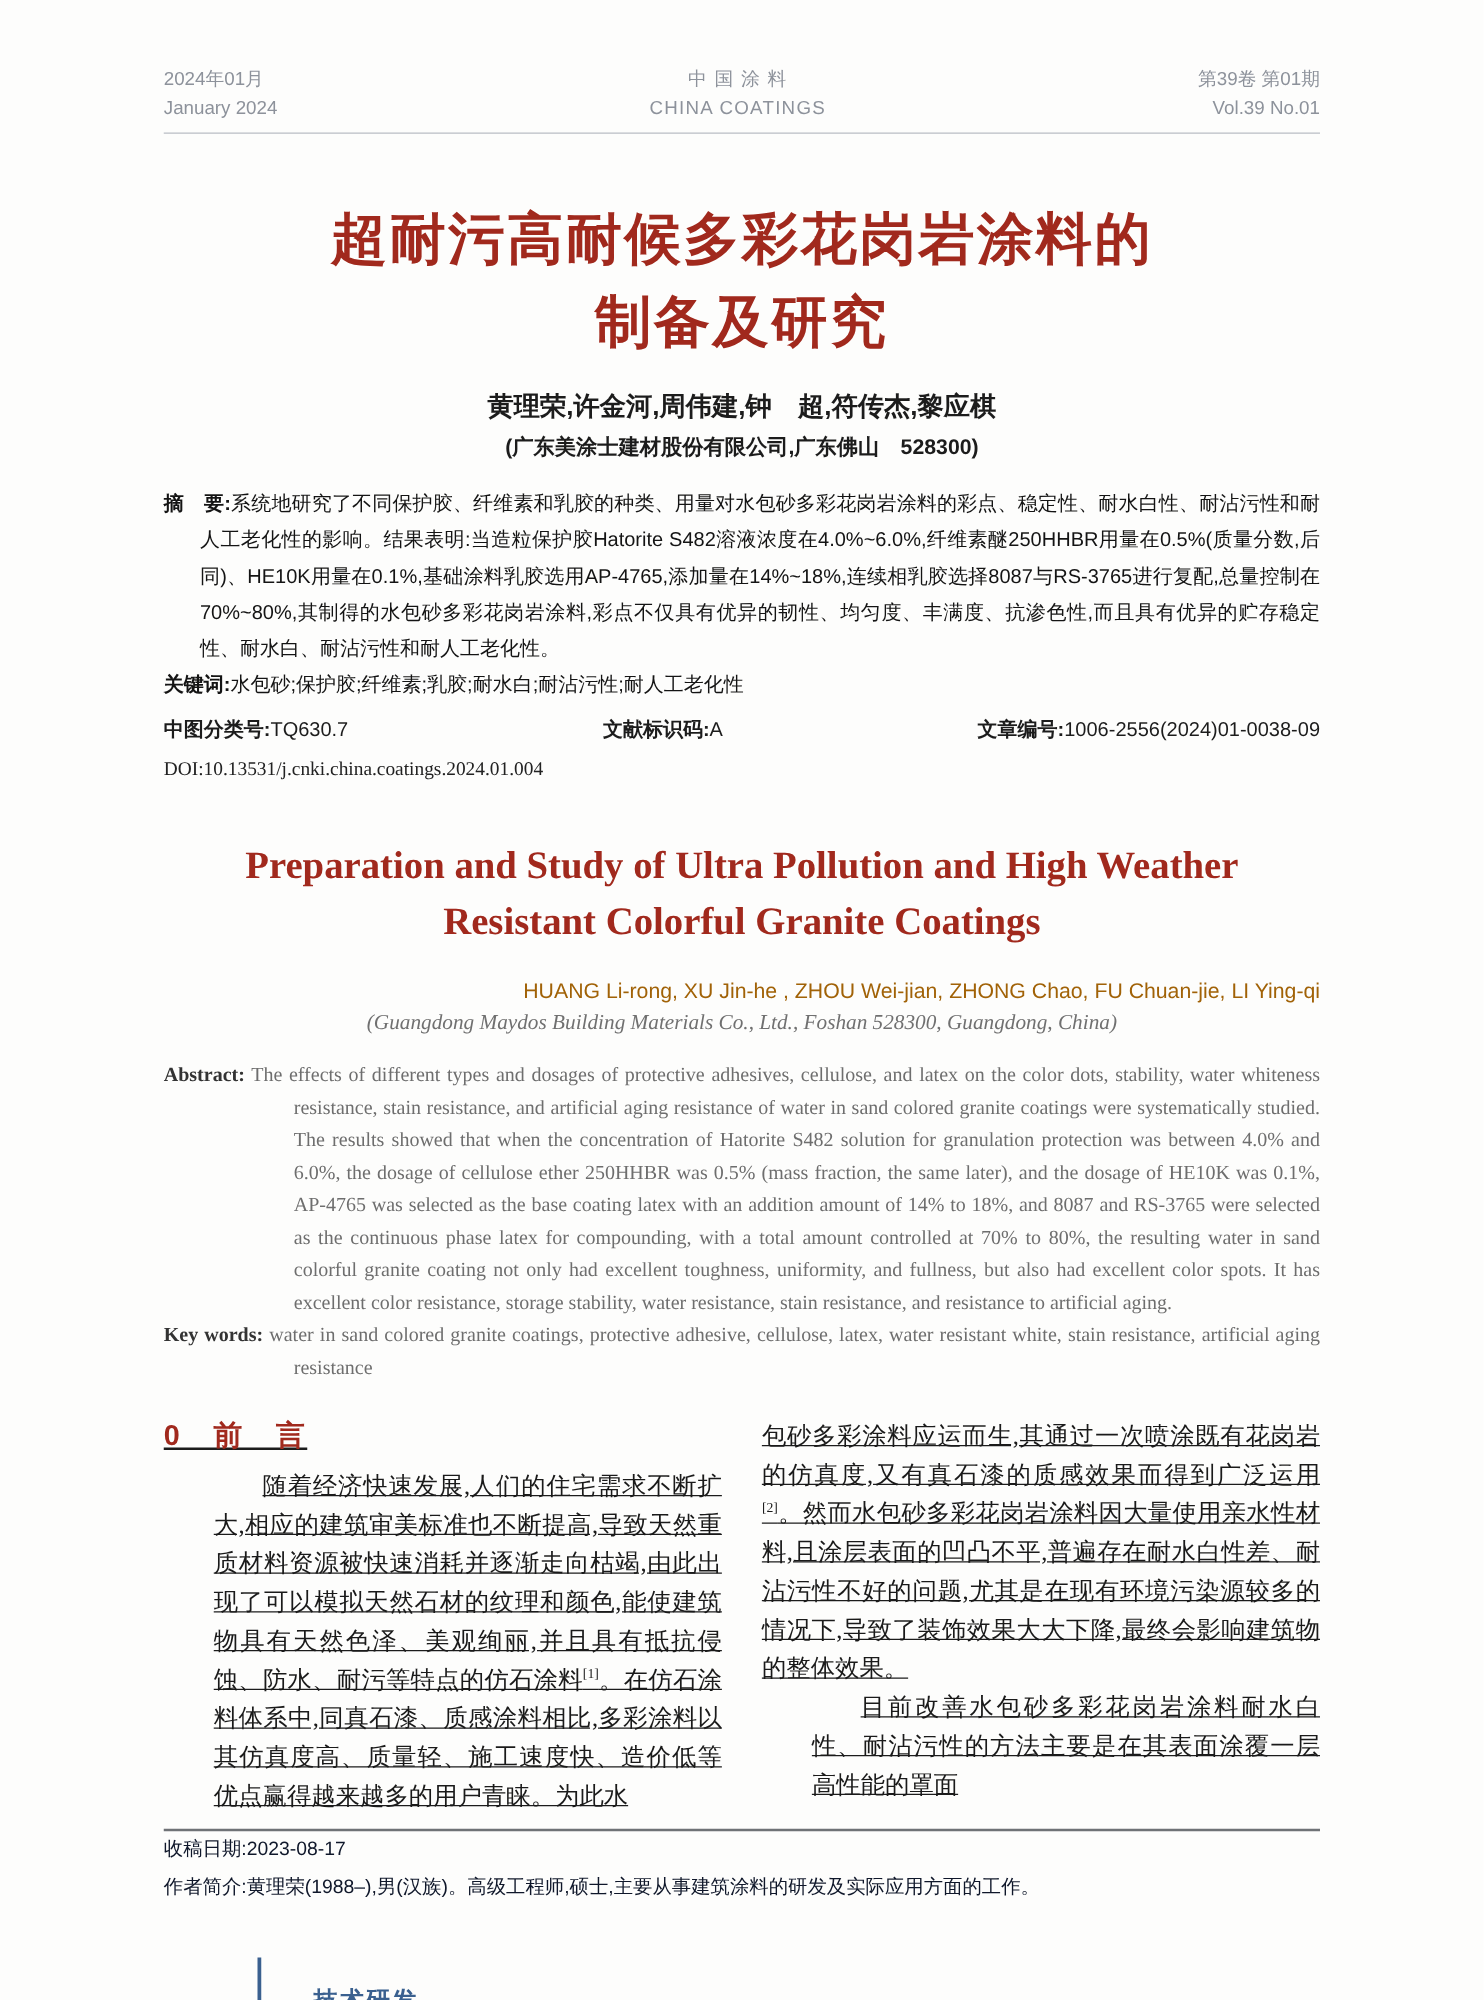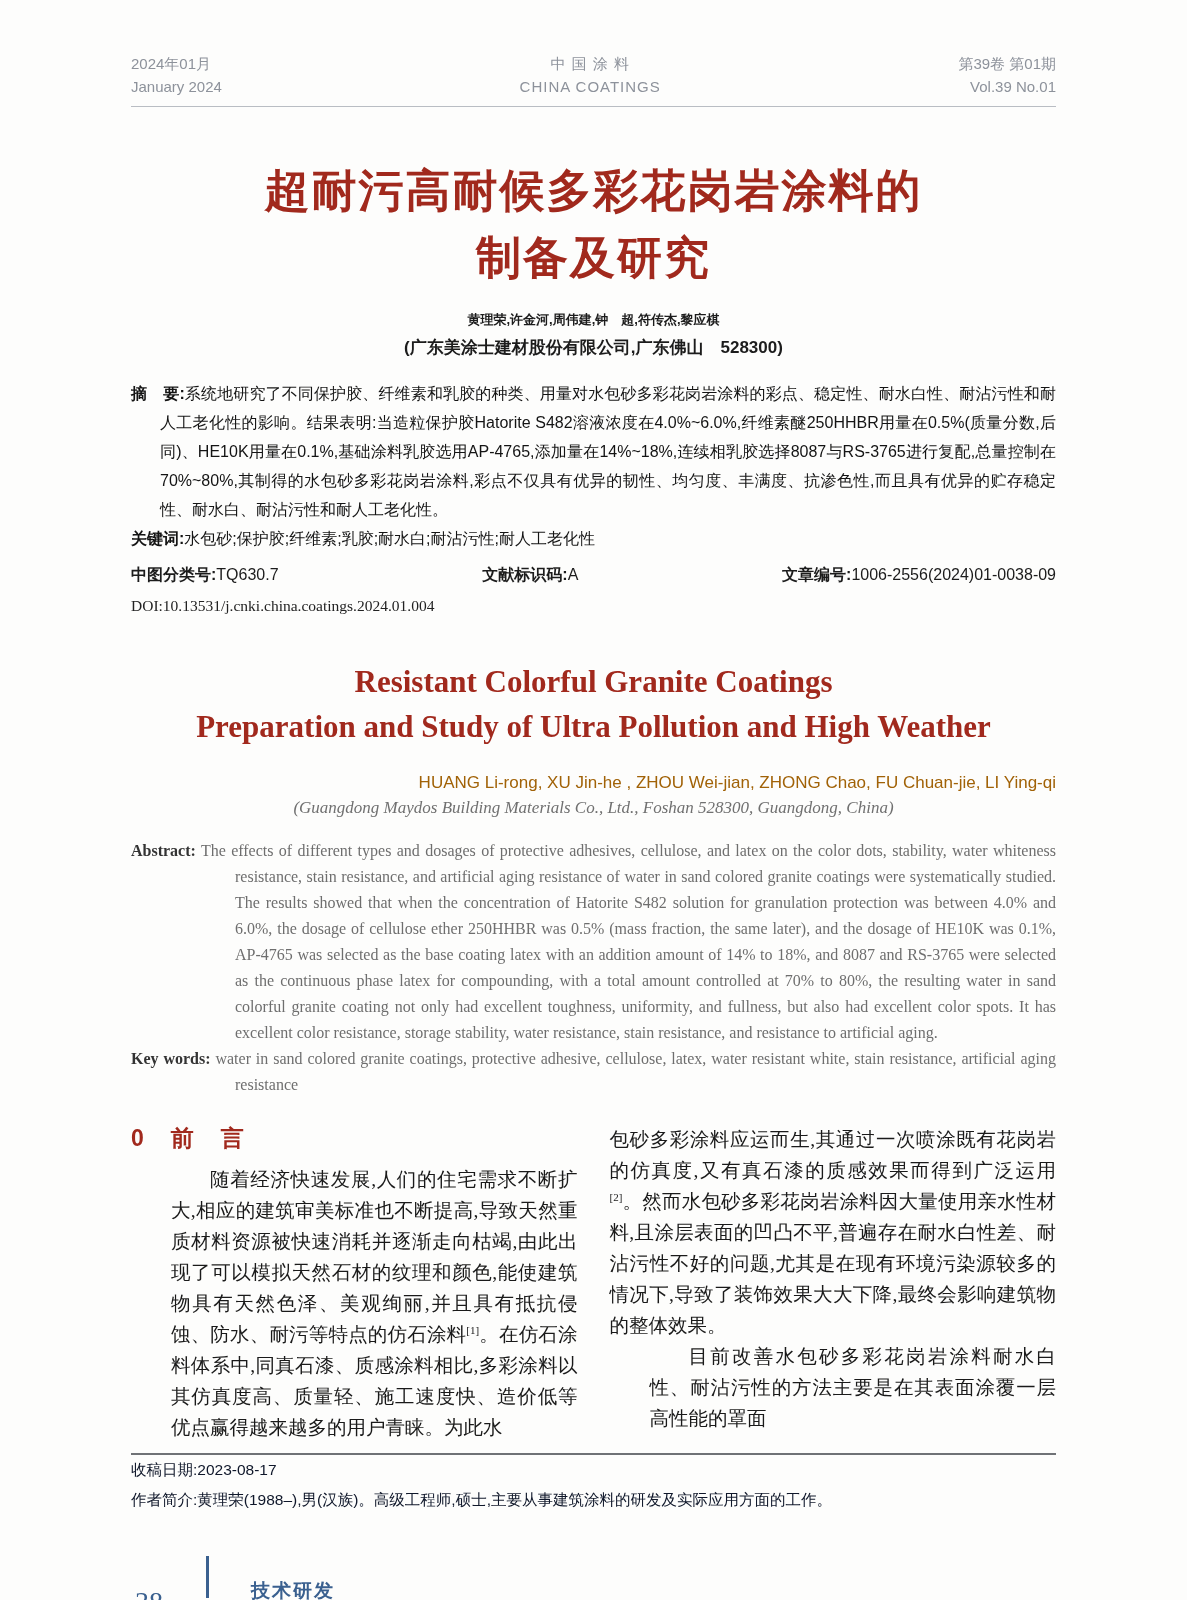--- a/index.html
+++ b/index.html
@@ -21,21 +21,21 @@
   .rh-col { white-space:nowrap; }
   .rh-center { text-align:center; letter-spacing:1px; }
   .rh-right { text-align:right; }
 
   
   .cn-title {
     margin-top:50px; text-align:center;
     color:#a1291d; font-weight:bold; font-size:45px; line-height:67px;
     letter-spacing:2px;
   }
-  .cn-authors { margin-top:20px; text-align:center; font-size:13px; font-weight:bold; }
+  .cn-authors { margin-top:20px; text-align:center; font-size:21px; font-weight:bold; }
   .cn-affil   { margin-top:7px;  text-align:center; font-size:17px; font-weight:bold; }
 
   
   .cn-abstract {
     margin-top:20px; font-size:16px; line-height:29px;
     text-align:justify; color:#141414;
   }
   .hang-cn { padding-left:29px; text-indent:-29px; }
   .lab { font-weight:bold; }
   .cn-keywords { margin-top:0; font-size:16px; line-height:29px; }
@@ -61,21 +61,21 @@
 
   .en-abstract, .en-keywords {
     font-family:"Liberation Serif", serif; color:#6e6e6e;
     font-size:16px; line-height:26px; text-align:justify;
   }
   .en-abstract { margin-top:20px; }
   .hang-en { padding-left:104px; text-indent:-104px; }
   .lab-en { font-weight:bold; color:#333; font-style:normal; }
 
   
-  .columns { display:flex; gap:32px; margin-top:26px; }
+  .columns { display:flex; gap:32px; margin-top:26px;text-decoration:underline; }
   .col { flex:1; }
   .section-heading {
     color:#a1291d; font-weight:bold; font-size:23px; line-height:28px;
     letter-spacing:2px; margin-bottom:12px;
   }
   .body-par {
     font-family:"Liberation Serif", serif; font-size:19.5px; line-height:31px;
     text-align:justify; color:#1a1a1a;
   }
   .indent { text-indent:2em;margin-left:40px; }
@@ -132,22 +132,22 @@
     </div>
 
     <div class="meta-row">
       <div><span class="lab">中图分类号:</span><span>TQ630.7</span></div>
       <div><span class="lab">文献标识码:</span><span>A</span></div>
       <div><span class="lab">文章编号:</span><span>1006-2556(2024)01-0038-09</span></div>
     </div>
     <div class="doi-line">DOI:10.13531/j.cnki.china.coatings.2024.01.004</div>
 
     <h2 class="en-title">
+      <span style="display:block">Preparation and Study of Ultra Pollution and High Weather</span>
       <span style="display:block">Resistant Colorful Granite Coatings</span>
-      <span style="display:block">Preparation and Study of Ultra Pollution and High Weather</span>
     </h2>
 
     <div class="en-authors">HUANG Li-rong, XU Jin-he , ZHOU Wei-jian, ZHONG Chao, FU Chuan-jie, LI Ying-qi</div>
     <div class="en-affil">(Guangdong Maydos Building Materials Co., Ltd., Foshan 528300, Guangdong, China)</div>
 
     <p class="en-abstract hang-en"><span class="lab-en">Abstract:</span> <span>The effects of different types and dosages of protective adhesives, cellulose, and latex on the color dots, stability, water whiteness resistance, stain resistance, and artificial aging resistance of water in sand colored granite coatings were systematically studied. The results showed that when the concentration of Hatorite S482 solution for granulation protection was between 4.0% and 6.0%, the dosage of cellulose ether 250HHBR was 0.5% (mass fraction, the same later), and the dosage of HE10K was 0.1%, AP-4765 was selected as the base coating latex with an addition amount of 14% to 18%, and 8087 and RS-3765 were selected as the continuous phase latex for compounding, with a total amount controlled at 70% to 80%, the resulting water in sand colorful granite coating not only had excellent toughness, uniformity, and fullness, but also had excellent color spots. It has excellent color resistance, storage stability, water resistance, stain resistance, and resistance to artificial aging.</span></p>
     <p class="en-keywords hang-en"><span class="lab-en">Key words:</span> <span>water in sand colored granite coatings, protective adhesive, cellulose, latex, water resistant white, stain resistance, artificial aging resistance</span></p>
 
     <div class="columns">
       <div class="col">

